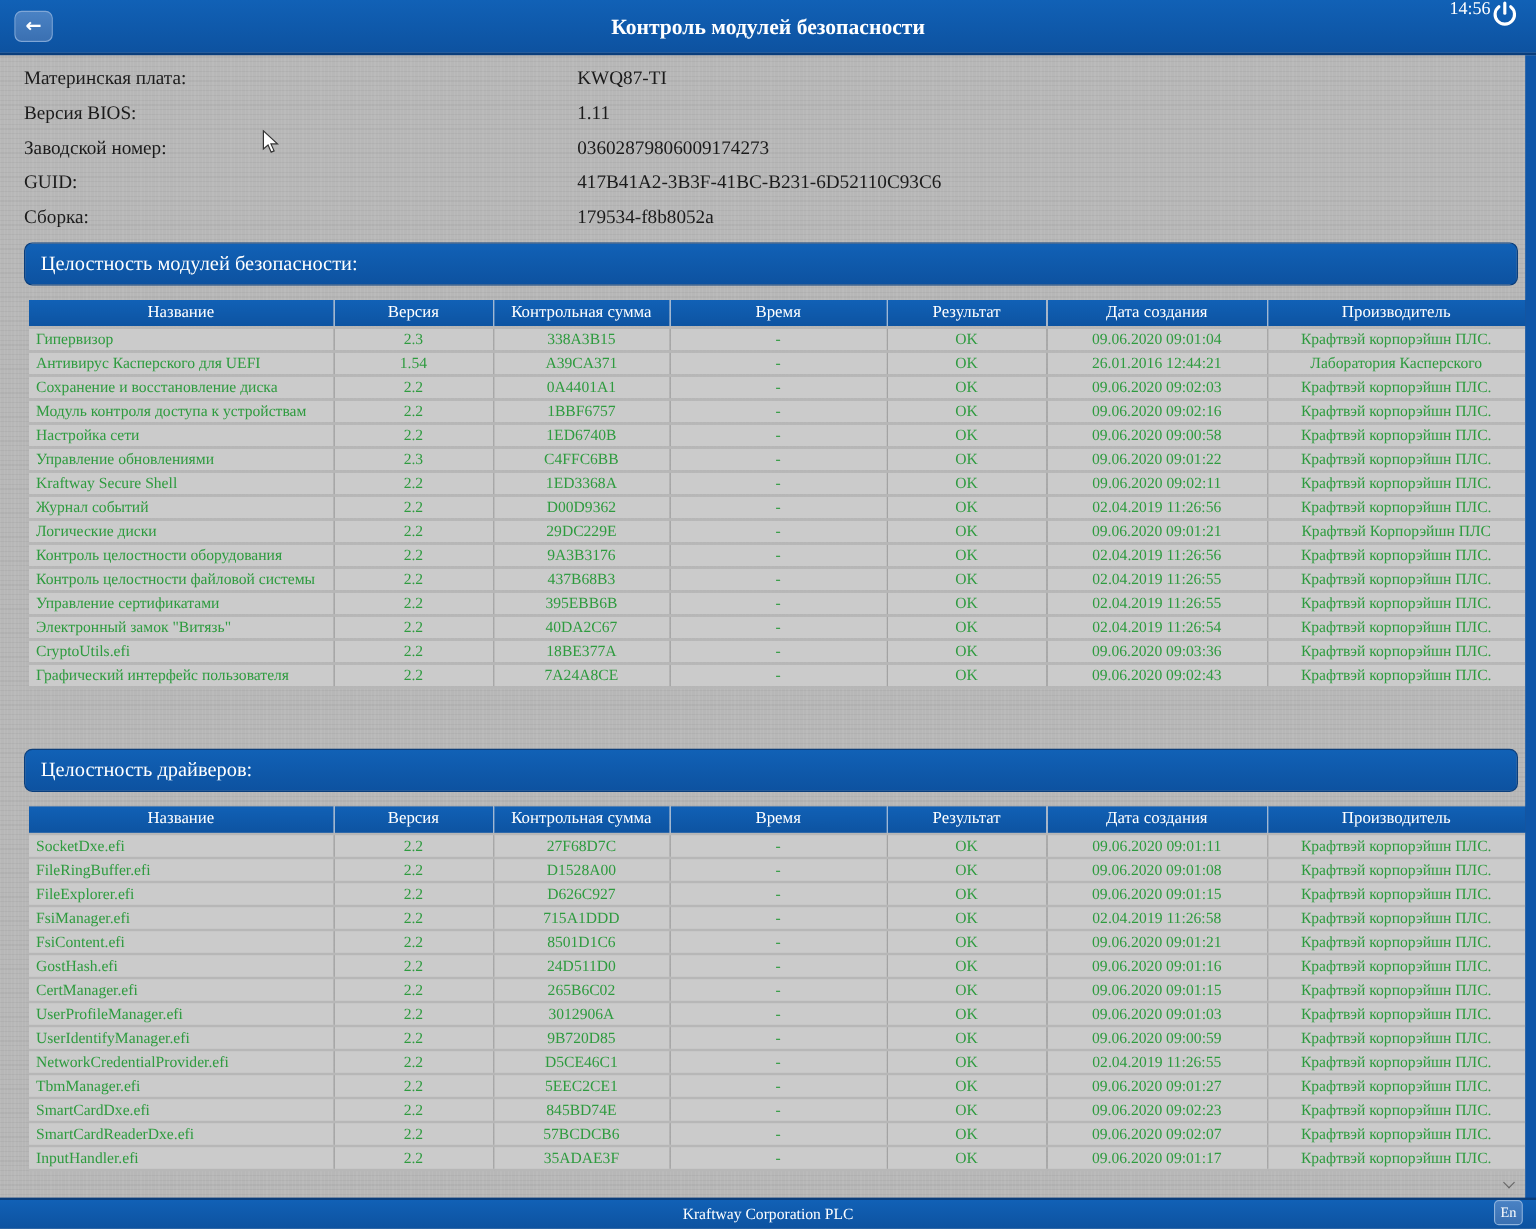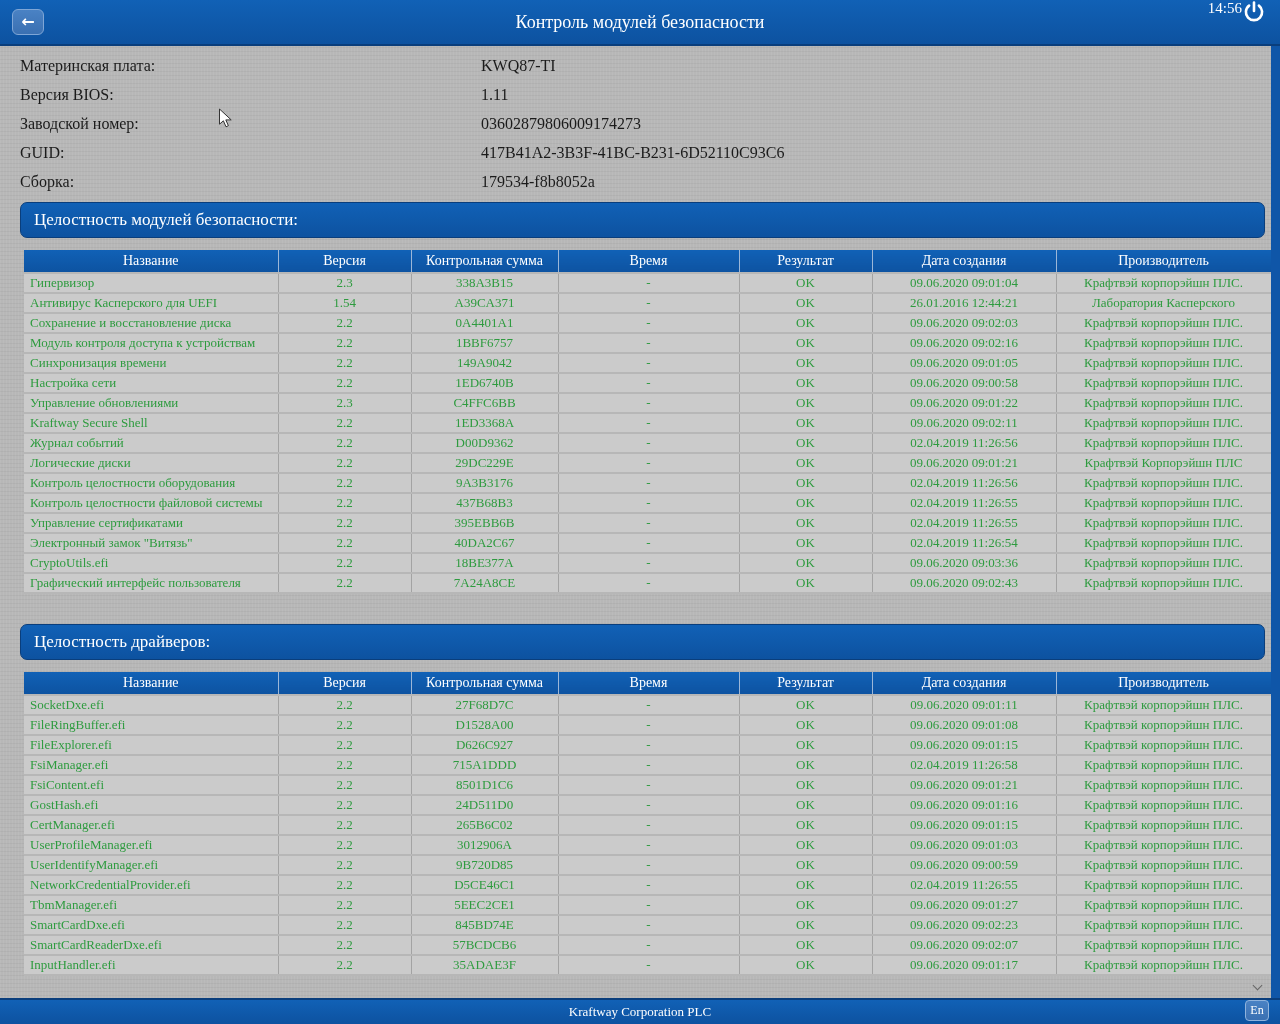--- a/index.html
+++ b/index.html
@@ -12,21 +12,21 @@
       #b7b7b7;
   }
   
   .topbar{position:absolute;top:0;left:0;right:0;height:44px;
     background:linear-gradient(#1161b6,#0d52a0);border-bottom:2px solid #0a3e7c;}
   .back-btn{position:absolute;left:12px;top:9px;width:32px;height:26px;
     background:linear-gradient(#4a82c4,#3a70b2);border:1px solid #7fa6d6;border-radius:6px;
     color:#fff;font-size:16px;font-weight:bold;line-height:24px;text-align:center;
     cursor:pointer;padding:0;font-family:"DejaVu Sans",sans-serif;}
   .page-title{position:absolute;left:0;right:0;top:0;height:44px;line-height:44px;
-    text-align:center;color:#fff;font-weight:normal;font-size:18px;}
+    text-align:center;color:#fff;font-weight:bold;font-size:18px;}
   .topbar-right{position:absolute;right:14px;top:0;height:44px;display:flex;align-items:flex-start;gap:0;}
   .clock{color:#fff;font-size:15px;}
   .power{width:24px;height:24px;display:inline-block;cursor:pointer;}
   
   .info{position:absolute;top:51px;left:20px;right:20px;}
   .info-row{display:flex;height:29px;align-items:center;font-size:16px;color:#1b1b1b;}
   .info-label{width:461px;}
   .info-value{flex:1;}
   
   .section-hdr{position:absolute;left:20px;width:1245px;height:36px;box-sizing:border-box;
@@ -155,29 +155,20 @@
       <tr>
         <td class="c0">Модуль контроля доступа к устройствам</td>
         <td class="c1">2.2</td>
         <td class="c2">1BBF6757</td>
         <td class="c3">-</td>
         <td class="c4">OK</td>
         <td class="c5">09.06.2020 09:02:16</td>
         <td class="c6">Крафтвэй корпорэйшн ПЛС.</td>
       </tr>
       <tr>
-        <td class="c0">Синхронизация времени</td>
-        <td class="c1">2.2</td>
-        <td class="c2">149A9042</td>
-        <td class="c3">-</td>
-        <td class="c4">OK</td>
-        <td class="c5">09.06.2020 09:01:05</td>
-        <td class="c6">Крафтвэй корпорэйшн ПЛС.</td>
-      </tr>
-      <tr>
         <td class="c0">Настройка сети</td>
         <td class="c1">2.2</td>
         <td class="c2">1ED6740B</td>
         <td class="c3">-</td>
         <td class="c4">OK</td>
         <td class="c5">09.06.2020 09:00:58</td>
         <td class="c6">Крафтвэй корпорэйшн ПЛС.</td>
       </tr>
       <tr>
         <td class="c0">Управление обновлениями</td>

